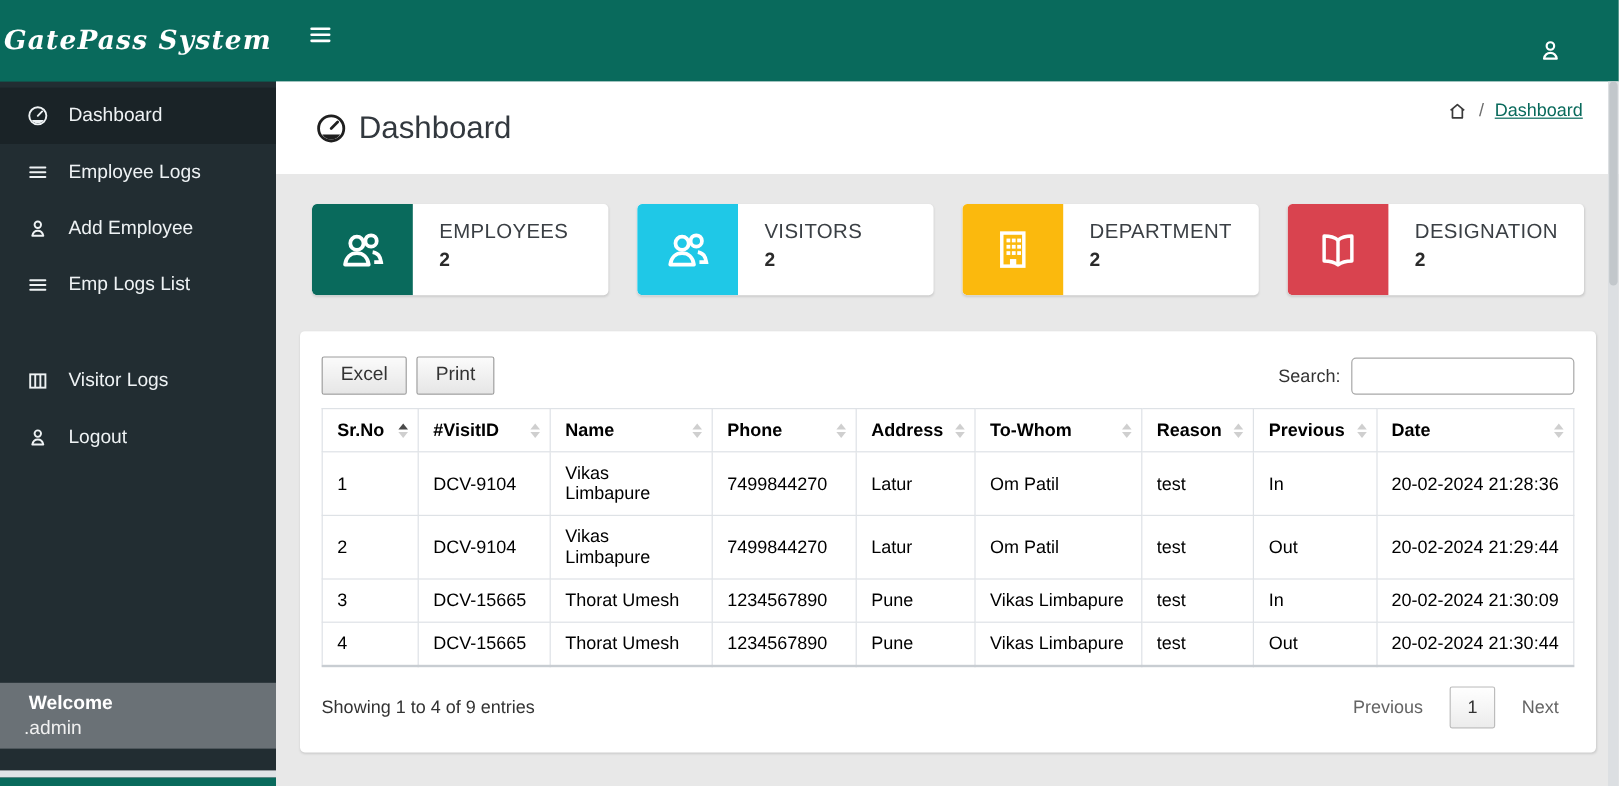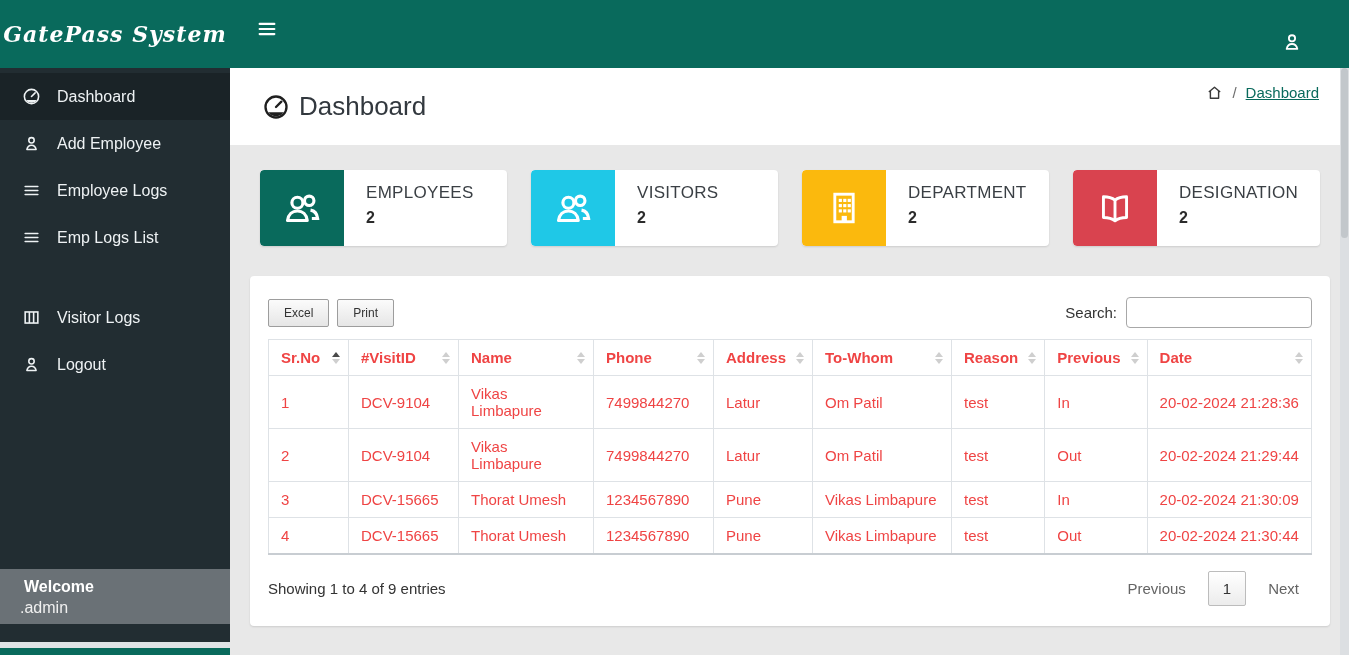--- a/index.html
+++ b/index.html
@@ -47,26 +47,26 @@
   .card { width:247px; height:76px; background:#fff; border-radius:4px; box-shadow:0 1px 2px rgba(0,0,0,.12); display:flex; overflow:hidden; }
   .stat-icon { width:84px; height:76px; display:flex; align-items:center; justify-content:center; border-radius:4px 0 0 4px; }
   .stat-icon svg { width:42px; height:42px; }
   .stat-text { padding:13px 0 0 22px; }
   .stat-label { font-size:17px; color:#3a3f44; letter-spacing:.3px; }
   .stat-value { font-size:16px; font-weight:700; color:#2b2b2b; margin-top:6px; }
 
   
   .panel { margin-top:30px; background:#fff; border-radius:4px; box-shadow:0 1px 2px rgba(0,0,0,.12); padding:21px 18px 20px 18px; min-height:322px; }
   .panel-toolbar { display:flex; align-items:center; margin-bottom:11px; }
-  .dt-button { font-size:12px; color:#333; padding:6px 15px; border:1px solid #9d9d9d; border-radius:2px;
+  .dt-button { font-size:16px; color:#333; padding:6px 15px; border:1px solid #9d9d9d; border-radius:2px;
                background:linear-gradient(to bottom,#fbfbfb,#e6e6e6); cursor:pointer; margin-right:8px; font-family:inherit; }
   .search-wrap { margin-left:auto; display:flex; align-items:center; font-size:15px; color:#333; }
   .search-wrap input { width:186px; height:31px; border:1px solid #a8a8a8; border-radius:4px; margin-left:9px; padding:0 8px; font-size:14px; font-family:inherit; }
 
-  table.dt { width:100%; border-collapse:collapse; font-size:15px; color:#ef4444; border-bottom:2px solid #c8cdd2; }
+  table.dt { width:100%; border-collapse:collapse; font-size:15px; color:#000000; border-bottom:2px solid #c8cdd2; }
   table.dt th, table.dt td { border:1px solid #dee2e6; text-align:left; }
   table.dt th { font-weight:700; padding:9px 26px 9px 12px; position:relative; cursor:pointer; }
   table.dt td { padding:9px 12px; }
   .sort { position:absolute; right:8px; top:50%; transform:translateY(-50%); display:flex; flex-direction:column; gap:2px; }
   .sort i { display:block; width:0; height:0; border-left:4.5px solid transparent; border-right:4.5px solid transparent; }
   .s-up { border-bottom:5px solid #cfcfcf; }
   .s-down { border-top:5px solid #cfcfcf; }
   th.sort-asc .s-up { border-bottom-color:#4a4a4a; }
 
   .panel-footer { display:flex; align-items:center; margin-top:16px; }
@@ -143,29 +143,29 @@
 
     <nav class="menu">
       <div class="menu-item active">
         <svg viewBox="0 0 24 24">
             <use href="#i-speedometer"></use>
           </svg>
         <span>Dashboard</span>
       </div>
       <div class="menu-item">
         <svg viewBox="0 0 24 24">
+            <use href="#i-list"></use>
+          </svg>
+        <span>Employee Logs</span>
+      </div>
+      <div class="menu-item">
+        <svg viewBox="0 0 24 24">
             <use href="#i-person"></use>
           </svg>
         <span>Add Employee</span>
-      </div>
-      <div class="menu-item">
-        <svg viewBox="0 0 24 24">
-            <use href="#i-list"></use>
-          </svg>
-        <span>Employee Logs</span>
       </div>
       <div class="menu-item">
         <svg viewBox="0 0 24 24">
             <use href="#i-list"></use>
           </svg>
         <span>Emp Logs List</span>
       </div>
       <div class="menu-item gap-before">
         <svg viewBox="0 0 24 24">
             <use href="#i-columns"></use>

